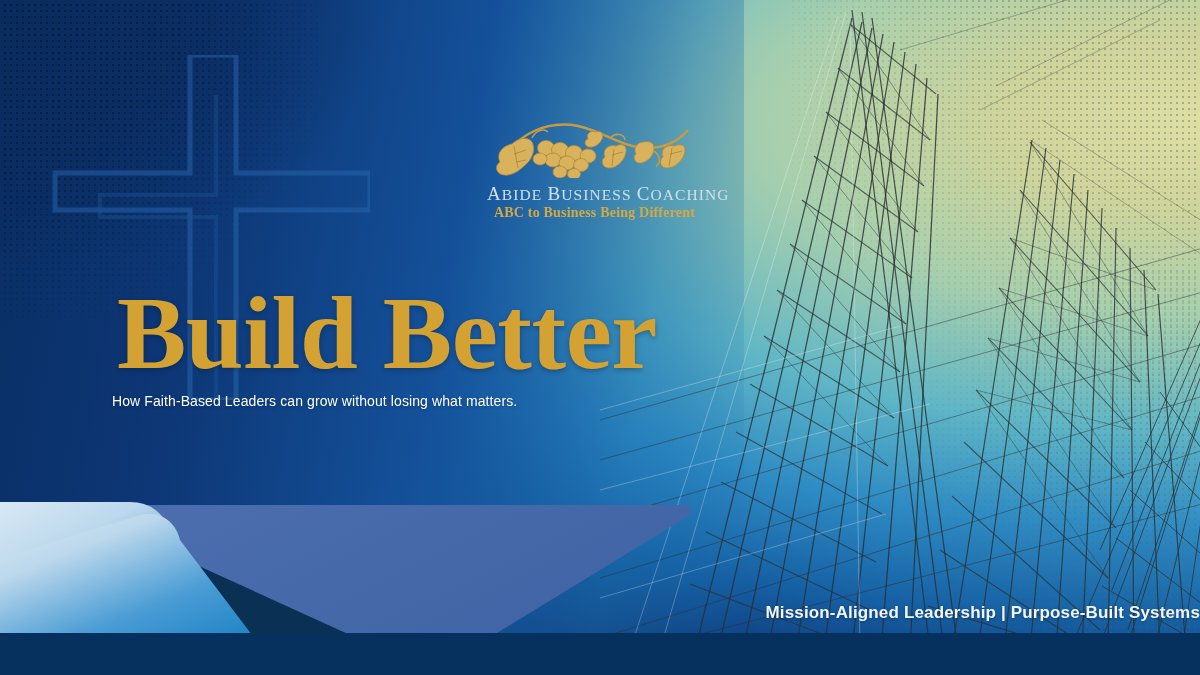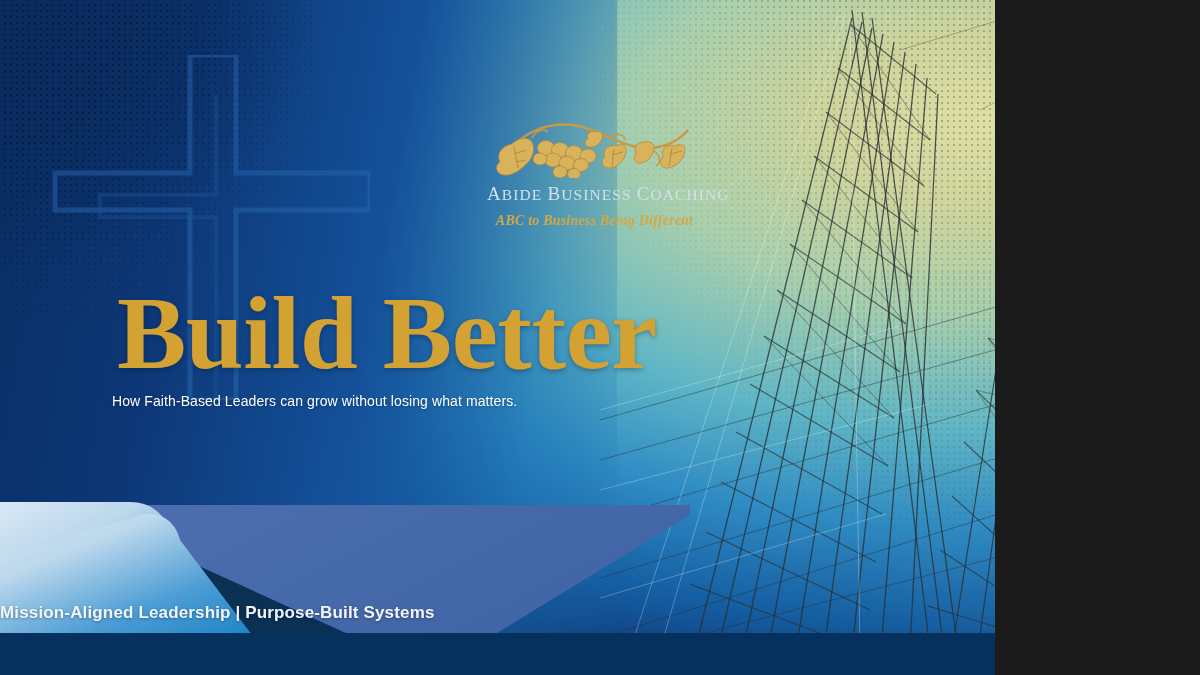--- a/index.html
+++ b/index.html
@@ -1,21 +1,21 @@
 <!DOCTYPE html>
 <html><head>
 <meta charset="utf-8">
 <title>Build Better</title>
 <style>
   html,body{margin:0;padding:0;background:#1b1b1b;}
   *{box-sizing:border-box;}
 
   .slide{
     position:relative;
-    width:995px;height:675px;
+    width:1200px;height:675px;
     overflow:hidden;
     font-family:"Liberation Sans", sans-serif;
     background:#701a75;
   }
 
   
   .bg-base{
     position:absolute;inset:0;
     background:
       radial-gradient(120% 95% at 100% 18%, #dfdfa4 0%, #cfd49c 14%, #a7cfae 30%, #5fb6c6 48%, #2f8cc4 63%, #1560a4 78%, #0d3372 92%);
@@ -69,23 +69,23 @@
   .logo-mark{display:block;width:205px;height:62px;margin:0 auto;}
   .logo-name{
     margin-top:5px;
     font-family:"Liberation Serif", serif;
     font-size:15.5px;letter-spacing:1.1px;
     color:#cfe0ef;
     white-space:nowrap;
   }
   .logo-name .cap{font-size:19px;}
   .logo-tagline{
-    margin-top:8px;
+    margin-top:0;
     font-family:"Liberation Serif", serif;
-    font-style:italic;font-weight:bold;
+    font-weight:bold;
     font-size:14px;letter-spacing:.2px;
     color:#d4a843;
     white-space:nowrap;
   }
 
   
   .headline{
     position:absolute;left:110px;top:281px;
     font-family:"Liberation Serif", serif;
     font-weight:bold;
@@ -109,21 +109,21 @@
   
   .ribbons{position:absolute;left:-10px;top:460px;width:700px;height:225px;}
 
   
   .bottom-bar{
     position:absolute;left:0;bottom:0;width:100%;height:42px;
     background:#06315f;
   }
   .footer-text{
     position:absolute;left:0;right:0;top:603px;
-    text-align:left;
+    text-align:right;
     font-size:17px;font-weight:bold;
     color:#f2f6fa;
     letter-spacing:.15px;
     text-shadow:0 1px 3px rgba(4,22,52,0.4);
   }
 </style>
 </head>
 <body>
 
 <div class="slide">

